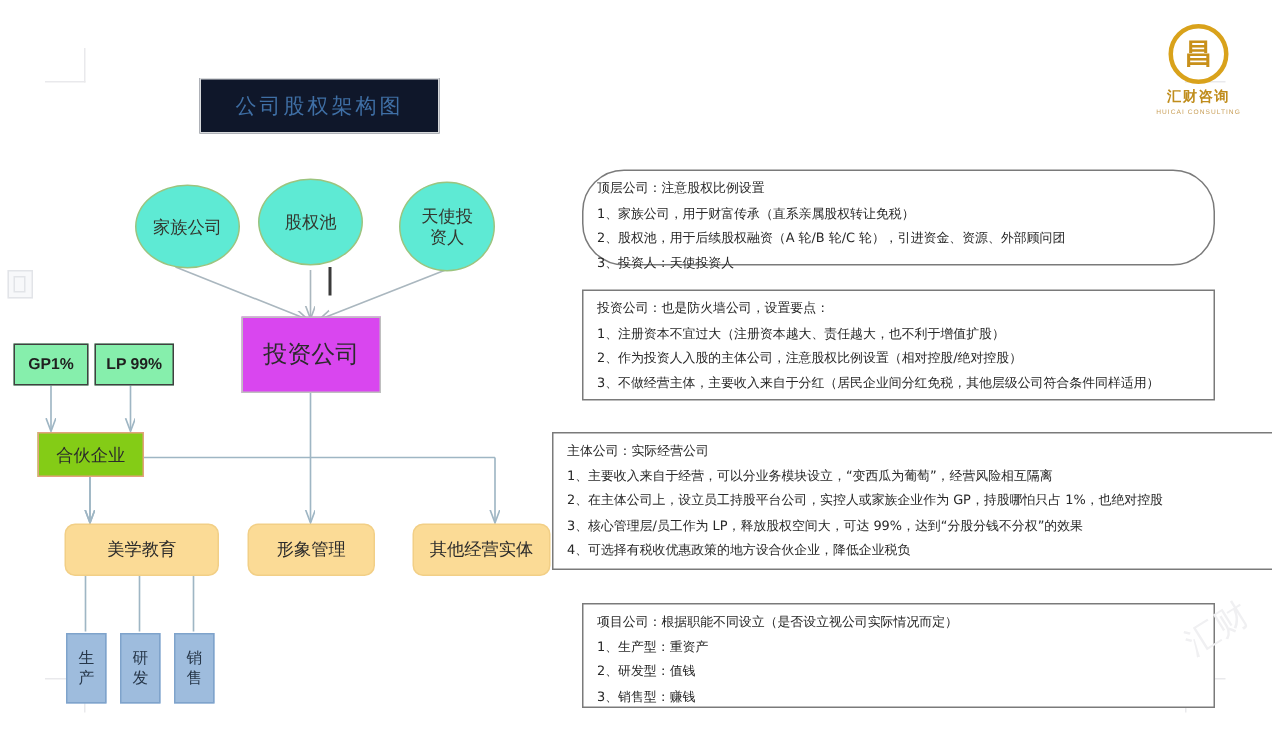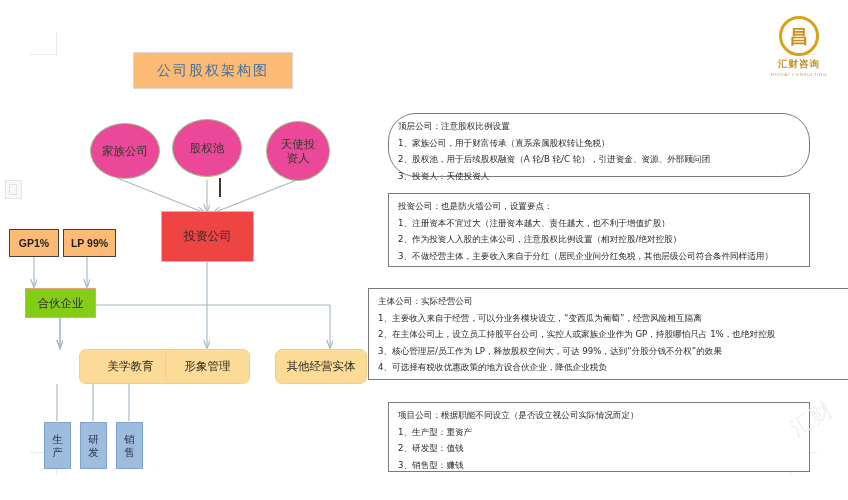--- a/index.html
+++ b/index.html
@@ -23,35 +23,35 @@
   .logo-ring{width:40px;height:40px;border-radius:50%;border:3px solid #d9a21b;
      margin:0 auto;box-sizing:border-box;position:relative;background:#fff;}
   .logo-ring .inner{position:absolute;left:6px;top:5px;width:22px;height:24px;
      color:#c8901a;font-size:19px;line-height:24px;font-weight:bold;
      font-family:"DejaVu Serif",serif;}
   .logo-cn{font-size:9.5px;color:#c08d1c;font-weight:bold;letter-spacing:1px;margin-top:2px;}
   .logo-en{font-size:4.4px;color:#c9a05a;letter-spacing:.7px;margin-top:1px;}
 
   
   #title-box{position:absolute;left:133px;top:52px;width:158px;height:35px;
-     border:1px solid #d7d9db;background:#fdba74;
+     border:1px solid #d7d9db;background:#0f172a;
      display:flex;align-items:center;justify-content:center;}
   #title-box span{font-size:14px;color:#3f6fa5;letter-spacing:2px;
      font-family:"DejaVu Sans","Liberation Sans",sans-serif;}
 
   
   .node{position:absolute;box-sizing:border-box;display:flex;
         align-items:center;justify-content:center;text-align:center;
         font-family:"DejaVu Sans","Liberation Sans",sans-serif;}
 
-  .ellipse{border-radius:50%;background:#ec4899;border:1px solid #9cc47f;
+  .ellipse{border-radius:50%;background:#5eead4;border:1px solid #9cc47f;
      color:#33372f;font-size:11.5px;line-height:14px;}
 
-  .box-gray{background:#ef4444;border:1px solid #bfbfbf;color:#2b2b2b;font-size:12px;}
-  .box-white{background:#fdba74;border:1.4px solid #404040;color:#1f1f1f;font-size:10.5px;
+  .box-gray{background:#d946ef;border:1px solid #bfbfbf;color:#2b2b2b;font-size:16px;}
+  .box-white{background:#86efac;border:1.4px solid #404040;color:#1f1f1f;font-size:10.5px;
      font-family:"Liberation Sans",sans-serif;font-weight:bold;}
   .box-orange{background:#84cc16;border:1px solid #e3a27c;color:#2b2b2b;font-size:11.5px;}
   .box-yellow{background:#fbdb96;border:1px solid #f2cf86;border-radius:7px;
      color:#2b2b2b;font-size:11.5px;}
   .box-blue{background:#9ebcdd;border:1px solid #7fa3cb;color:#27374a;font-size:10.5px;
      line-height:13px;}
 
   
   .panel{position:absolute;box-sizing:border-box;border:1px solid #7a7a7a;background:#fff;
      padding:7px 9px 6px 9px;}
@@ -148,21 +148,21 @@
     <span>GP1%</span>
   </div>
   <div class="node box-white" style="left:63px;top:229px;width:53px;height:28px;">
     <span>LP 99%</span>
   </div>
 
   <div class="node box-orange" style="left:25px;top:288px;width:71px;height:30px;">
     <span>合伙企业</span>
   </div>
 
-  <div class="node box-yellow" style="left:43px;top:349px;width:103px;height:35px;margin-left:36px;">
+  <div class="node box-yellow" style="left:43px;top:349px;width:103px;height:35px;">
     <span>美学教育</span>
   </div>
   <div class="node box-yellow" style="left:275px;top:349px;width:92px;height:35px;">
     <span>其他经营实体</span>
   </div>
   <div class="node box-yellow" style="left:165px;top:349px;width:85px;height:35px;">
     <span>形象管理</span>
   </div>
 
   <div class="node box-blue" style="left:44px;top:422px;width:27px;height:47px;white-space:pre-line;">

